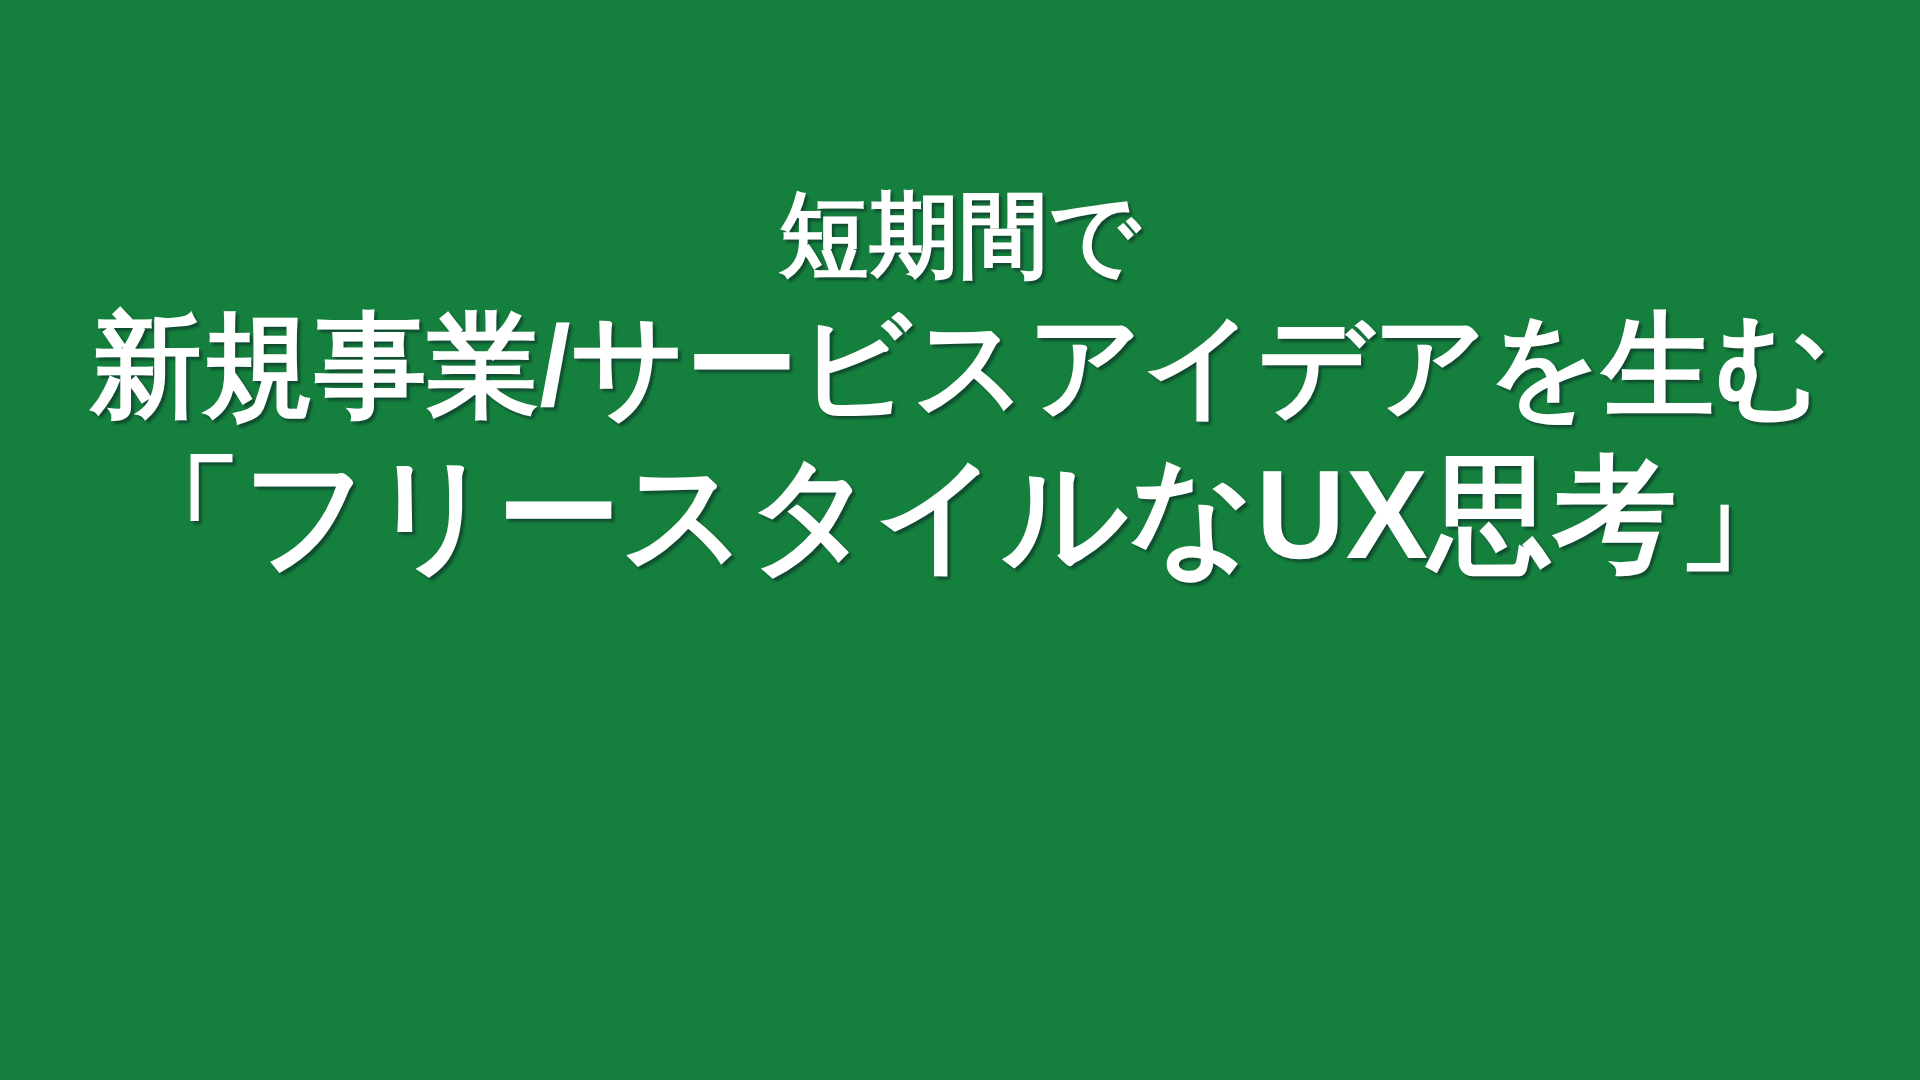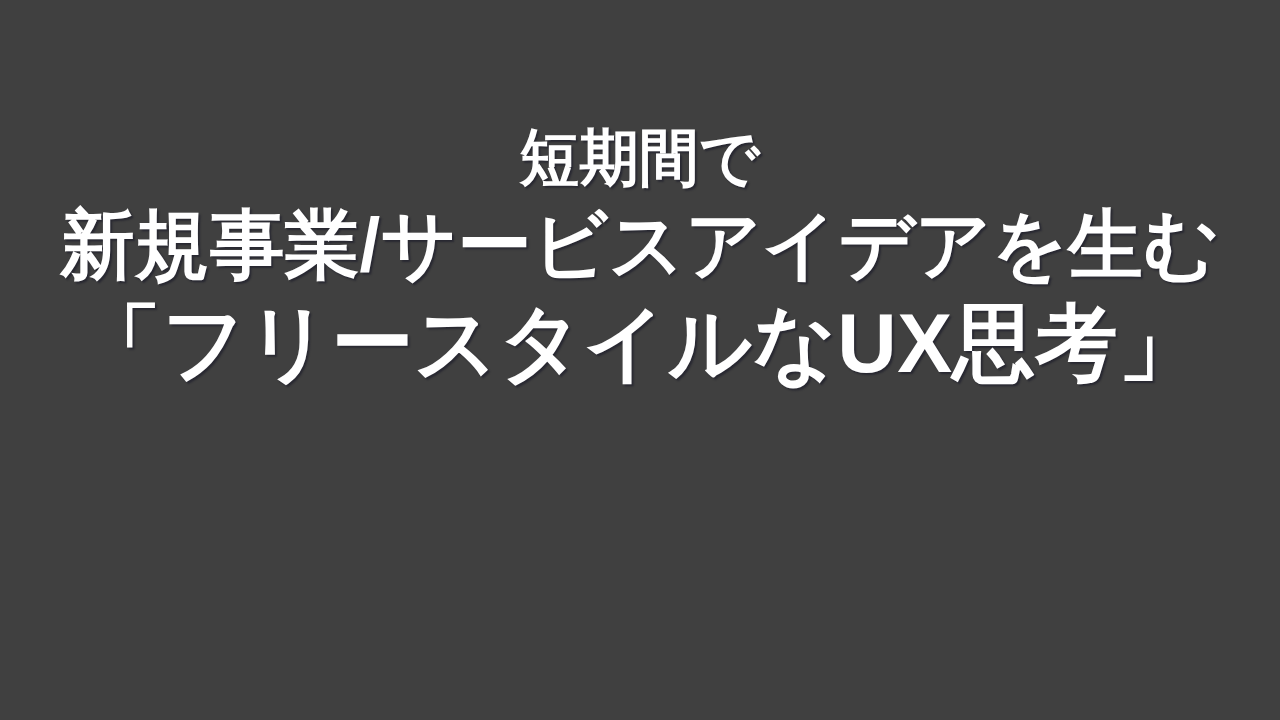--- a/index.html
+++ b/index.html
@@ -11,21 +11,21 @@
     height: 720px;
     overflow: hidden;
     background: #252550;
     font-family: "Liberation Sans", "DejaVu Sans", sans-serif;
   }
 
   .slide {
     position: relative;
     width: 1280px;
     height: 720px;
-    background: #404040;
+    background: #15803d;
     box-sizing: border-box;
   }
 
   
   .title-block {
     position: absolute;
     top: 118px;
     left: 0;
     width: 1280px;
     text-align: center;

